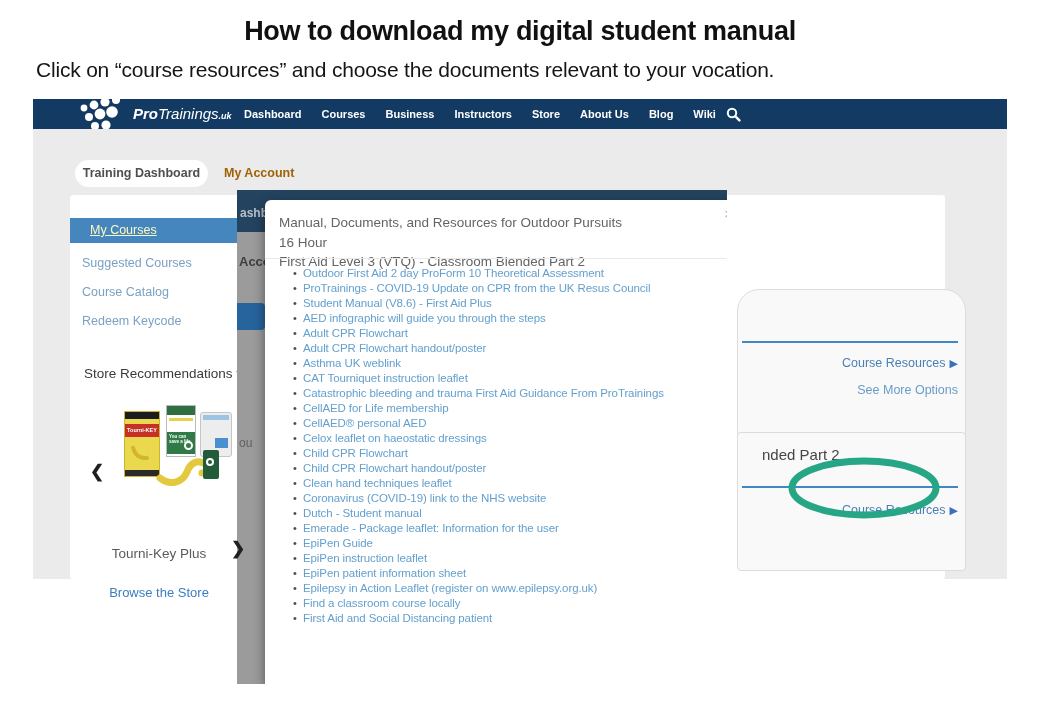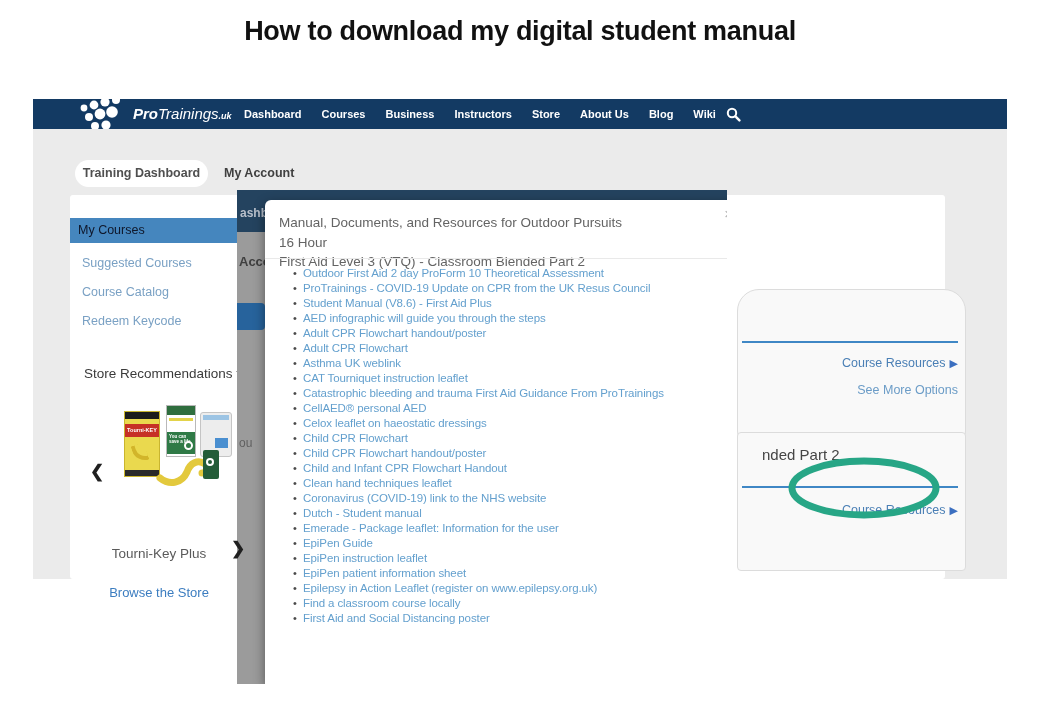--- a/index.html
+++ b/index.html
@@ -24,27 +24,27 @@
   .nav-item { color:#fff; font-size:11px; font-weight:700; white-space:nowrap; cursor:pointer; }
   .nav-search { position:absolute; left:693px; top:8px; }
   .nav-right { position:absolute; right:72px; top:0; height:30px; display:flex; align-items:center; gap:6px; }
   .nav-right span { color:#fff; font-size:11px; font-weight:700; }
   .nav-right .sep { font-weight:400; color:#cdd6e2; }
 
   .page { position:absolute; left:0; top:30px; width:974px; height:450px; background:#ebebeb; }
 
   .tab-pill { position:absolute; left:42px; top:31px; width:133px; height:27px; background:#ffffff;
     border-radius:14px; text-align:center; line-height:27px; font-size:12.5px; font-weight:700; color:#4f4f4f; }
-  .tab-account { position:absolute; left:191px; top:37px; font-size:12.5px; font-weight:700; color:#404040; }
+  .tab-account { position:absolute; left:191px; top:37px; font-size:12.5px; font-weight:700; color:#a16207; }
 
   .main-card { position:absolute; left:37px; top:66px; width:875px; height:384px; background:#ffffff; border-radius:3px; }
 
   
   .side-active { position:absolute; left:0px; top:23px; width:203px; height:25px; background:#4586be; }
-  .side-active span { margin-left:8px; color:#0f172a; font-size:12.5px; line-height:25px; }
+  .side-active span { margin-left:20px; color:#fef9c3; font-size:12.5px; line-height:25px;text-decoration:underline; }
   .side-link { position:absolute; left:12px; font-size:12.5px; color:#7aa1c4; cursor:pointer; }
   .side-link.l1 { top:61px; } .side-link.l2 { top:90px; } .side-link.l3 { top:119px; }
   .store-heading { position:absolute; left:14px; top:171px; font-size:13.5px; color:#3a3a3a; white-space:nowrap; }
 
   .carousel-prev { position:absolute; left:20px; top:266px; font-size:17px; font-weight:700; color:#1f1f1f; cursor:pointer; }
   .collage { position:absolute; left:48px; top:205px; width:117px; height:112px; }
   .pouch { position:absolute; left:6px; top:11px; width:36px; height:66px; background:#ead94e; border:1px solid #c9b52f; }
   .pouch .p-top { position:absolute; left:0; top:0; width:100%; height:7px; background:#1c1c1c; }
   .pouch .p-red { position:absolute; left:0; top:12px; width:100%; height:13px; background:#c63026;
     color:#fff; font-size:5.5px; font-weight:700; text-align:center; line-height:13px; }
@@ -108,20 +108,21 @@
   
   .carousel-next { position:absolute; left:231px; top:538px; font-size:17px; font-weight:700; color:#1f1f1f; z-index:30; cursor:pointer; }
   .green-ellipse { position:absolute; left:786px; top:456px; z-index:40; pointer-events:none; }
 </style>
 </head>
 <body>
 
 <div class="slide">
 
   <div class="slide-title">How to download my digital student manual</div>
+  <div class="slide-subtitle">Click on “course resources” and choose the documents relevant to your vocation.</div>
 
   <div class="shot">
 
     <div class="navbar">
       <svg class="logo-dots" width="55" height="30" viewBox="0 0 55 30">
         <g fill="#ffffff">
           <circle cx="6" cy="9" r="3.4"></circle>
             <circle cx="16" cy="6" r="4.4"></circle>
             <circle cx="27" cy="3" r="4.6"></circle>
           <circle cx="38" cy="1" r="4"></circle>
@@ -231,40 +232,40 @@
         <div>First Aid Level 3 (VTQ) - Classroom Blended Part 2</div>
       </div>
       <div class="dlg-close">×</div>
       <div class="dlg-divider"></div>
       <div class="dlg-list">
         <ul>
           <li>Outdoor First Aid 2 day ProForm 10 Theoretical Assessment</li>
           <li>ProTrainings - COVID-19 Update on CPR from the UK Resus Council</li>
           <li>Student Manual (V8.6) - First Aid Plus</li>
           <li>AED infographic will guide you through the steps</li>
+          <li>Adult CPR Flowchart</li>
           <li>Adult CPR Flowchart handout/poster</li>
-          <li>Adult CPR Flowchart</li>
           <li>Asthma UK weblink</li>
           <li>CAT Tourniquet instruction leaflet</li>
           <li>Catastrophic bleeding and trauma First Aid Guidance From ProTrainings</li>
+          <li>CellAED for Life membership</li>
           <li>CellAED® personal AED</li>
           <li>Celox leaflet on haeostatic dressings</li>
           <li>Child CPR Flowchart</li>
           <li>Child CPR Flowchart handout/poster</li>
-          <li>Child and Infant CPR Flowchart Handout</li>
           <li>Clean hand techniques leaflet</li>
           <li>Coronavirus (COVID-19) link to the NHS website</li>
           <li>Dutch - Student manual</li>
           <li>Emerade - Package leaflet: Information for the user</li>
           <li>EpiPen Guide</li>
           <li>EpiPen instruction leaflet</li>
           <li>EpiPen patient information sheet</li>
           <li>Epilepsy in Action Leaflet (register on www.epilepsy.org.uk)</li>
           <li>Find a classroom course locally</li>
-          <li>First Aid and Social Distancing poster</li>
+          <li>First Aid and Social Distancing patient</li>
         </ul>
       </div>
     </div>
   </div>
 
   <div class="carousel-next">❯</div>
 
   <svg class="green-ellipse" width="156" height="64" viewBox="0 0 156 64">
     <ellipse cx="78" cy="32" rx="72" ry="27" fill="none" stroke="#27a686" stroke-width="7"></ellipse>
   </svg>

